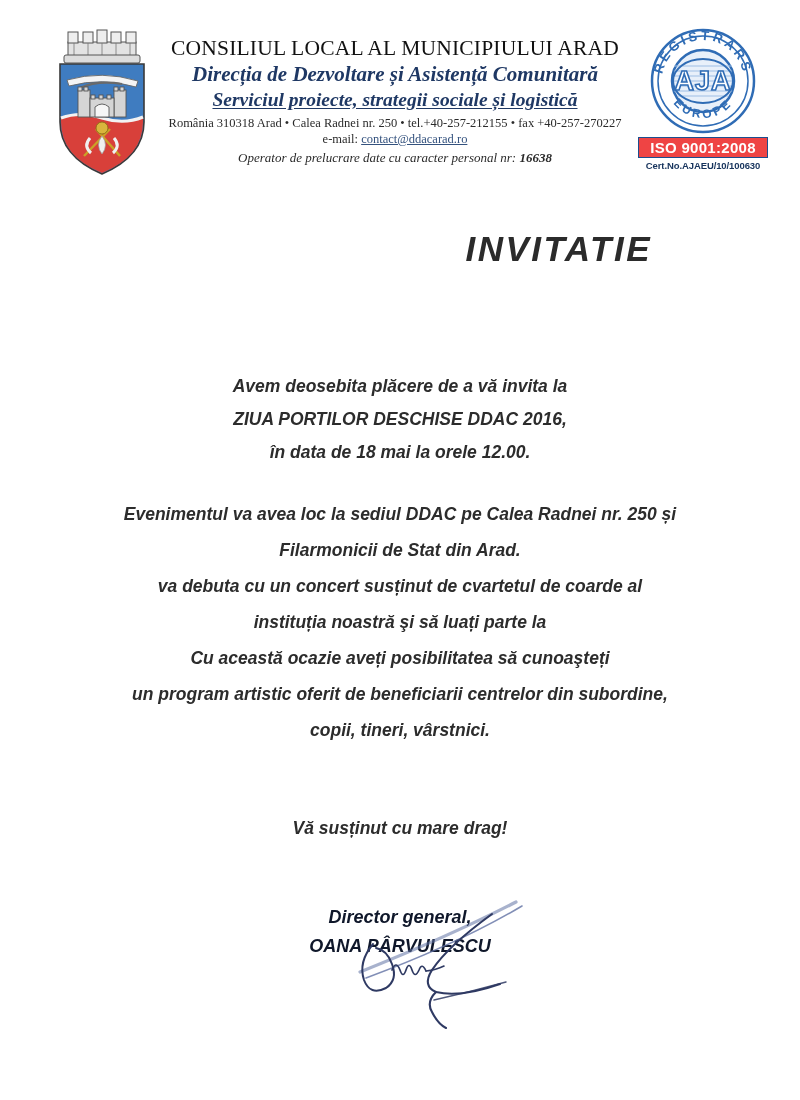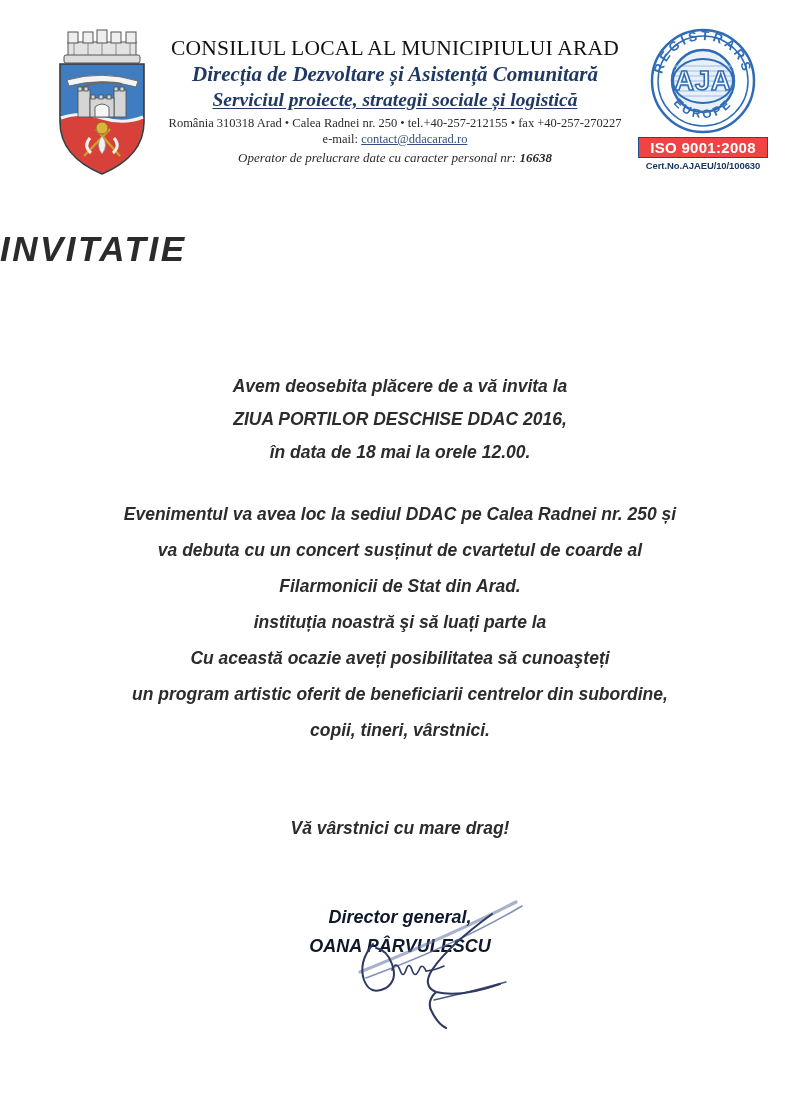--- a/index.html
+++ b/index.html
@@ -136,27 +136,28 @@
     font-weight: bold;
     font-style: italic;
   }
 
   
   .doc-title {
     position: absolute;
     left: 0;
     top: 229px;
     width: 644px;
-    text-align: left;
+    text-align: right;
     font-family: "Liberation Sans", sans-serif;
     font-weight: bold;
     font-style: italic;
     font-size: 35px;
     letter-spacing: 2.5px;
     color: #2b2b2b;
+    padding-left: 8px;
   }
 
   
   .body-block {
     position: absolute;
     left: 0;
     width: 800px;
     text-align: center;
     font-family: "Liberation Sans", sans-serif;
     font-weight: bold;
@@ -316,30 +317,30 @@
 <div class="doc-title">INVITATIE</div>
 
 <div class="body-block" id="intro-block">
   <div class="line">Avem deosebita plăcere de a vă invita la</div>
   <div class="line">ZIUA PORTILOR DESCHISE DDAC 2016,</div>
   <div class="line">în data de 18 mai la orele 12.00.</div>
 </div>
 
 <div class="body-block" id="details-block">
   <div class="line">Evenimentul va avea loc la sediul DDAC pe Calea Radnei nr. 250 și</div>
+  <div class="line">Filarmonicii de Stat din Arad.</div>
   <div class="line">va debuta cu un concert susținut de cvartetul de coarde al</div>
-  <div class="line">Filarmonicii de Stat din Arad.</div>
   <div class="line">instituția noastră şi să luați parte la</div>
   <div class="line">Cu această ocazie aveți posibilitatea să cunoaşteți</div>
   <div class="line">un program artistic oferit de beneficiarii centrelor din subordine,</div>
   <div class="line">copii, tineri, vârstnici.</div>
 </div>
 
 <div class="body-block" id="closing-block">
-  <div class="line">Vă vârstnici cu mare drag!</div>
+  <div class="line">Vă susținut cu mare drag!</div>
 </div>
 
 <div class="sig-block">
   <div class="line">Director general,</div>
   <div class="line">OANA PÂRVULESCU</div>
 </div>
 
 <svg class="signature-mark" viewBox="0 0 220 130">
   <g fill="none" stroke="#6172a4" stroke-linecap="round" stroke-linejoin="round">
     <path d="M20 72 Q110 36 176 2" stroke-width="3.2" opacity="0.55"></path>

